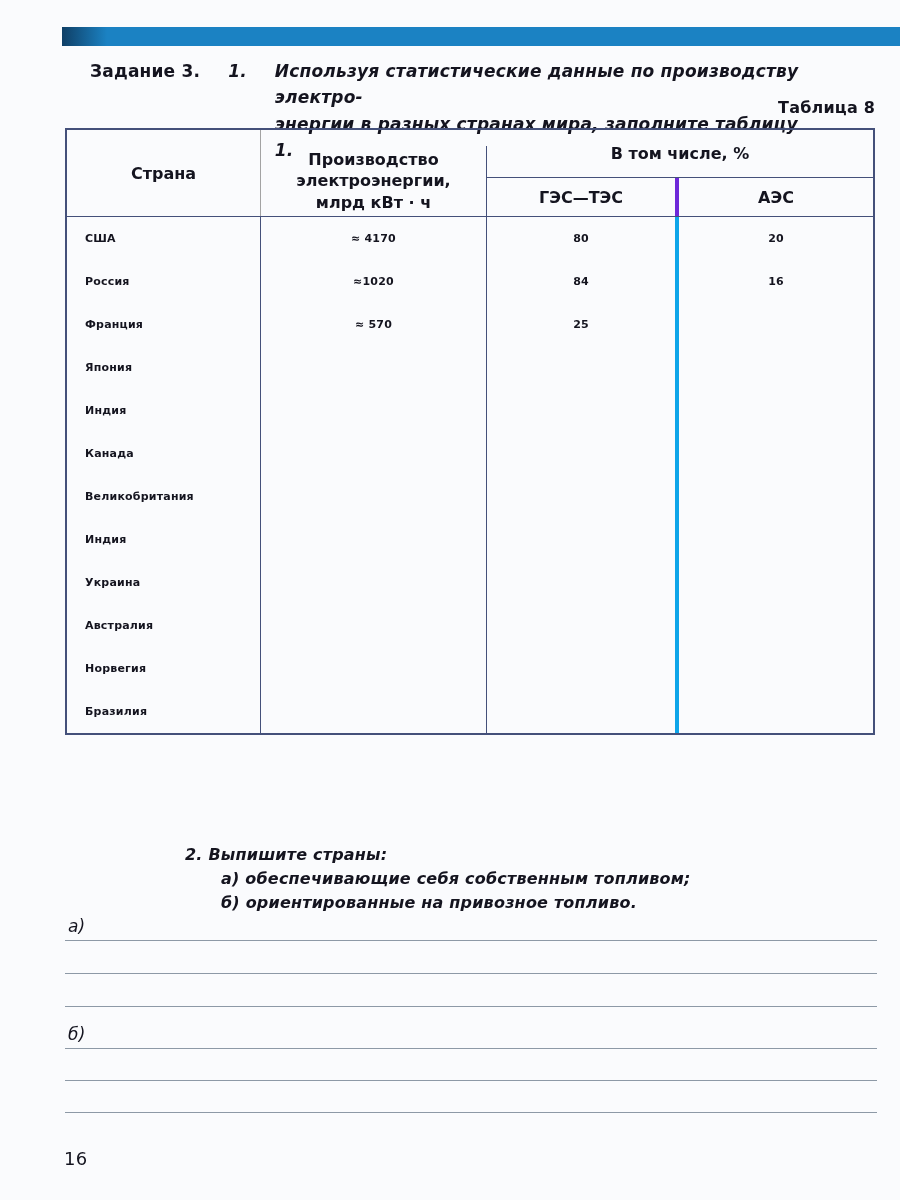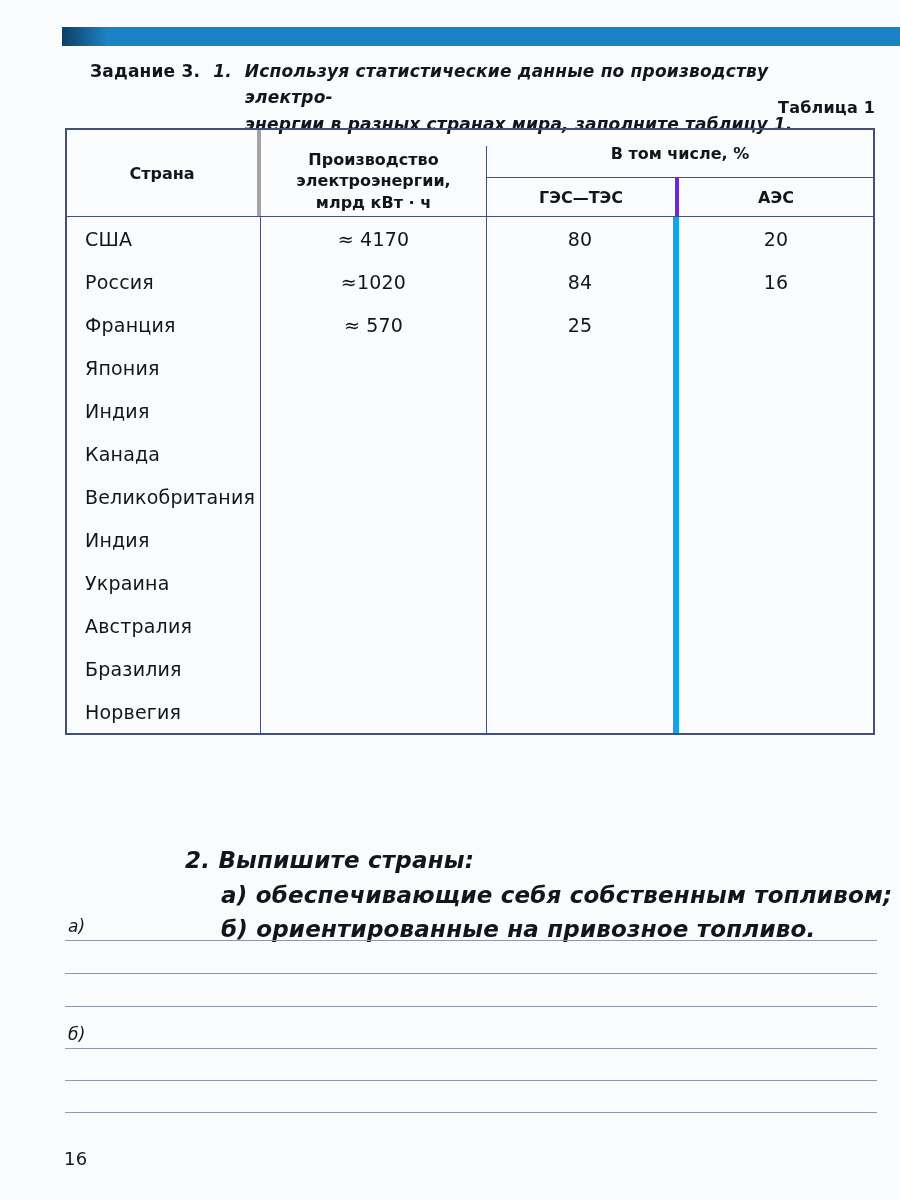--- a/index.html
+++ b/index.html
@@ -17,21 +17,21 @@
   .topbar {
     position:absolute; left:62px; top:27px;
     width:838px; height:19px;
     background:linear-gradient(90deg,#0f3f66 0px,#1b82c3 45px,#1b82c3 100%);
   }
 
   
   .task1 {
     position:absolute; left:90px; top:58px; width:730px;
     font-size:17px; font-weight:bold; line-height:1.55;
-    display:flex; gap:13px; letter-spacing:0.2px;
+    display:flex; gap:28px; letter-spacing:0.2px;
   }
   .t-label { font-style:normal; white-space:nowrap; }
   .t-num { font-style:italic; }
   .t-lines { font-style:italic; }
 
   .tcaption {
     position:absolute; right:25px; top:98px;
     font-size:16px; font-weight:bold; letter-spacing:0.2px;
   }
 
@@ -43,42 +43,42 @@
     background:transparent;
   }
   .thead {
     display:grid;
     grid-template-columns:194px 226px 192px 194px;
     grid-template-rows:48px 38px;
     border-bottom:1px solid #44507a;
     font-weight:bold; font-size:16px;
   }
   .hc { display:flex; align-items:center; justify-content:center; text-align:center; }
-  .h-country { grid-column:1; grid-row:1/3; border-right:4px solid #a3a3a3; }
+  .h-country { grid-column:1; grid-row:1/3; border-right:1px solid #a3a3a3; }
   .h-prod    { grid-column:2; grid-row:1/3; border-right:1px solid #44507a; white-space:pre-line; line-height:1.35;margin-top:16px; }
   .h-incl    { grid-column:3/5; grid-row:1; border-bottom:1px solid #44507a; }
   .h-ges     { grid-column:3; grid-row:2; border-right:4px solid #6d28d9; }
   .h-aes     { grid-column:4; grid-row:2; }
 
   .tbody { }
   .trow {
     display:grid;
     grid-template-columns:194px 226px 192px 194px;
     height:43px;
   }
-  .cell { display:flex; align-items:center; font-size:19px; letter-spacing:0.2px; }
+  .cell { display:flex; align-items:center; font-size:11px; letter-spacing:0.2px;font-weight:bold; }
   .c-country { padding-left:18px; border-right:1px solid #44507a; justify-content:flex-start; }
   .c-prod    { border-right:1px solid #44507a; justify-content:center; }
-  .c-ges     { border-right:6px solid #0ea5e9; justify-content:center; }
+  .c-ges     { border-right:4px solid #0ea5e9; justify-content:center; }
   .c-aes     { justify-content:center; }
 
   
   .task2 {
     position:absolute; left:185px; top:843px;
-    font-size:23px; font-weight:bold; font-style:italic;
+    font-size:16px; font-weight:bold; font-style:italic;
     line-height:1.5; letter-spacing:0.2px;
   }
   .task2 .sub { margin-left:36px; }
 
   
   .ans-label {
     position:absolute; left:68px;
     font-size:17px; font-style:italic; letter-spacing:0.2px;
   }
   .ans-line {
@@ -100,21 +100,21 @@
 
   <div class="task1">
     <span class="t-label">Задание 3.</span>
     <span class="t-num">1.</span>
     <span class="t-lines">
       <span>Используя статистические данные по производству электро-</span><br>
       <span>энергии в разных странах мира, заполните таблицу 1.</span>
     </span>
   </div>
 
-  <div class="tcaption">Таблица 1</div>
+  <div class="tcaption">Таблица 8</div>
 
   <div class="etable">
     <div class="thead">
       <div class="hc h-country">Страна</div>
       <div class="hc h-prod">Производство
 электроэнергии,
 млрд кВт · ч</div>
       <div class="hc h-incl">В том числе, %</div>
       <div class="hc h-ges">ГЭС—ТЭС</div>
       <div class="hc h-aes">АЭС</div>
@@ -173,27 +173,27 @@
       <div class="cell c-ges"></div>
       <div class="cell c-aes"></div>
     </div>
         <div class="trow">
       <div class="cell c-country">Австралия</div>
       <div class="cell c-prod"></div>
       <div class="cell c-ges"></div>
       <div class="cell c-aes"></div>
     </div>
         <div class="trow">
+      <div class="cell c-country">Норвегия</div>
+      <div class="cell c-prod"></div>
+      <div class="cell c-ges"></div>
+      <div class="cell c-aes"></div>
+    </div>
+        <div class="trow">
       <div class="cell c-country">Бразилия</div>
-      <div class="cell c-prod"></div>
-      <div class="cell c-ges"></div>
-      <div class="cell c-aes"></div>
-    </div>
-        <div class="trow">
-      <div class="cell c-country">Норвегия</div>
       <div class="cell c-prod"></div>
       <div class="cell c-ges"></div>
       <div class="cell c-aes"></div>
     </div>
       </div>
   </div>
 
   <div class="task2">
     <div>
       <span>2.</span>

